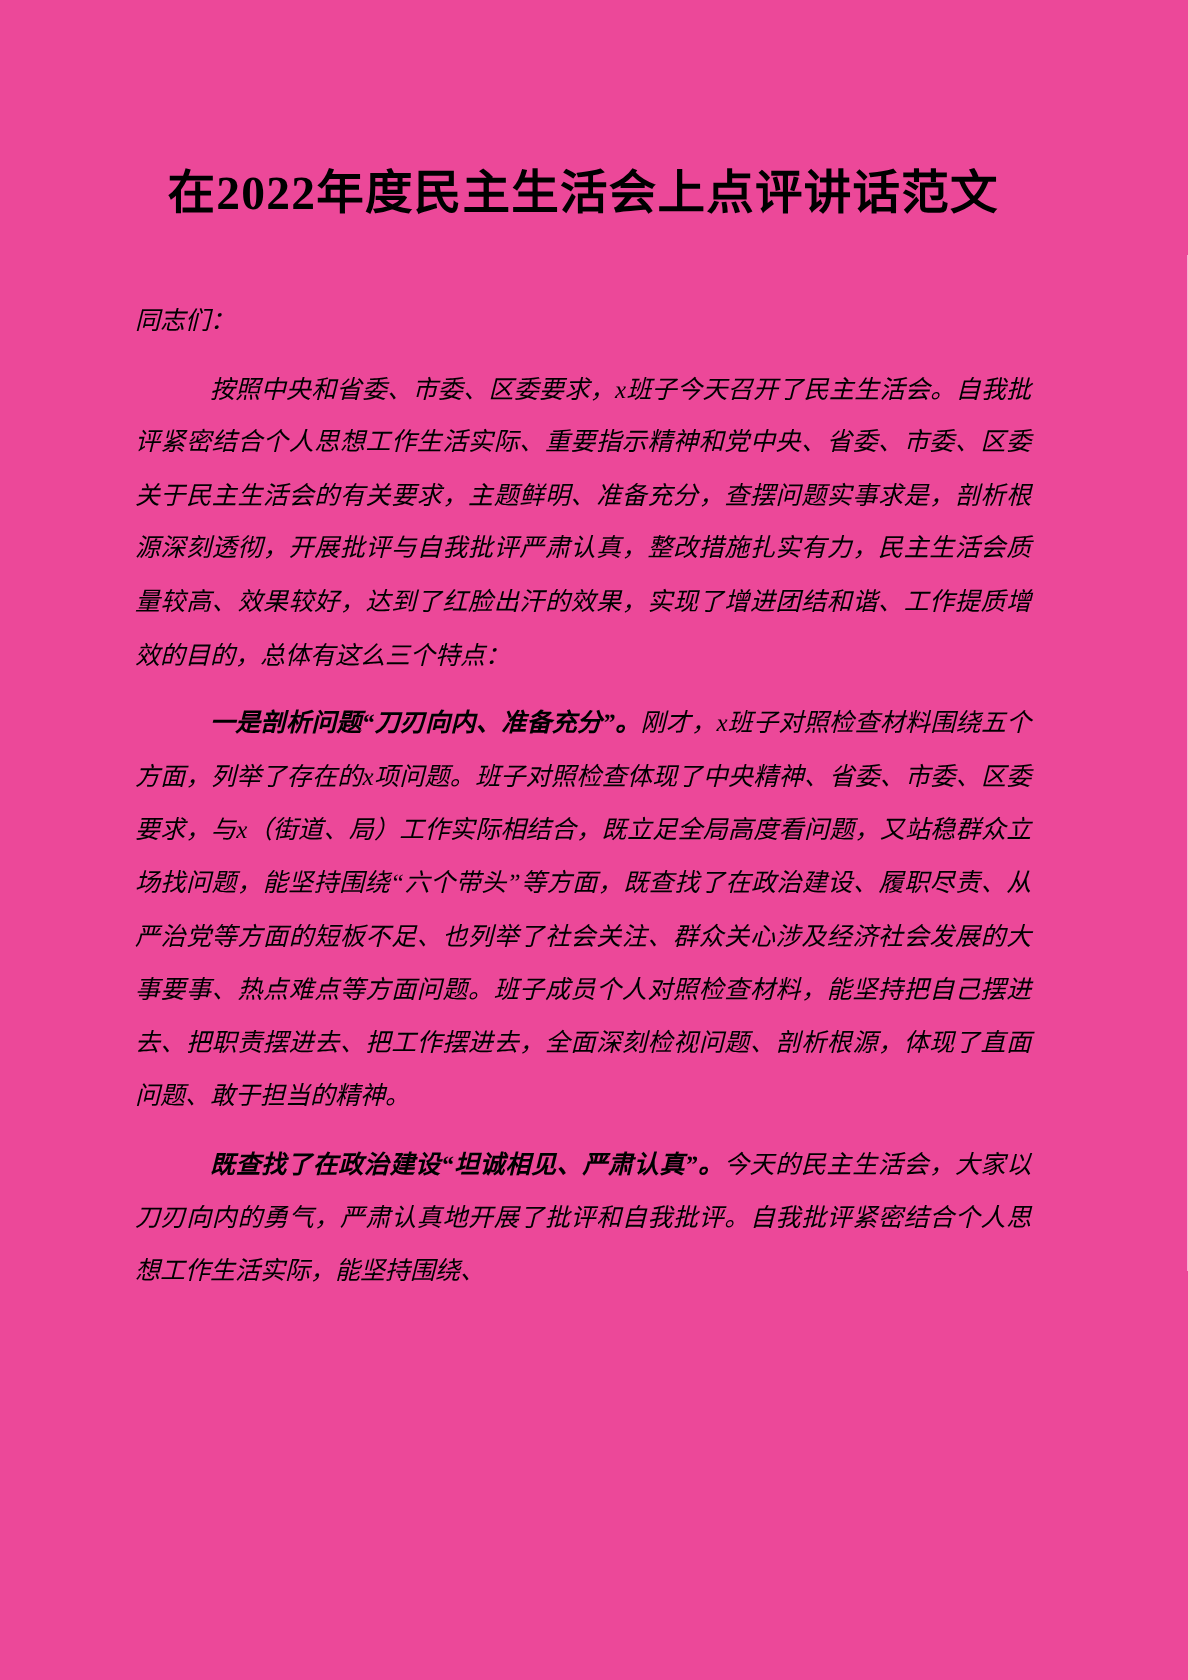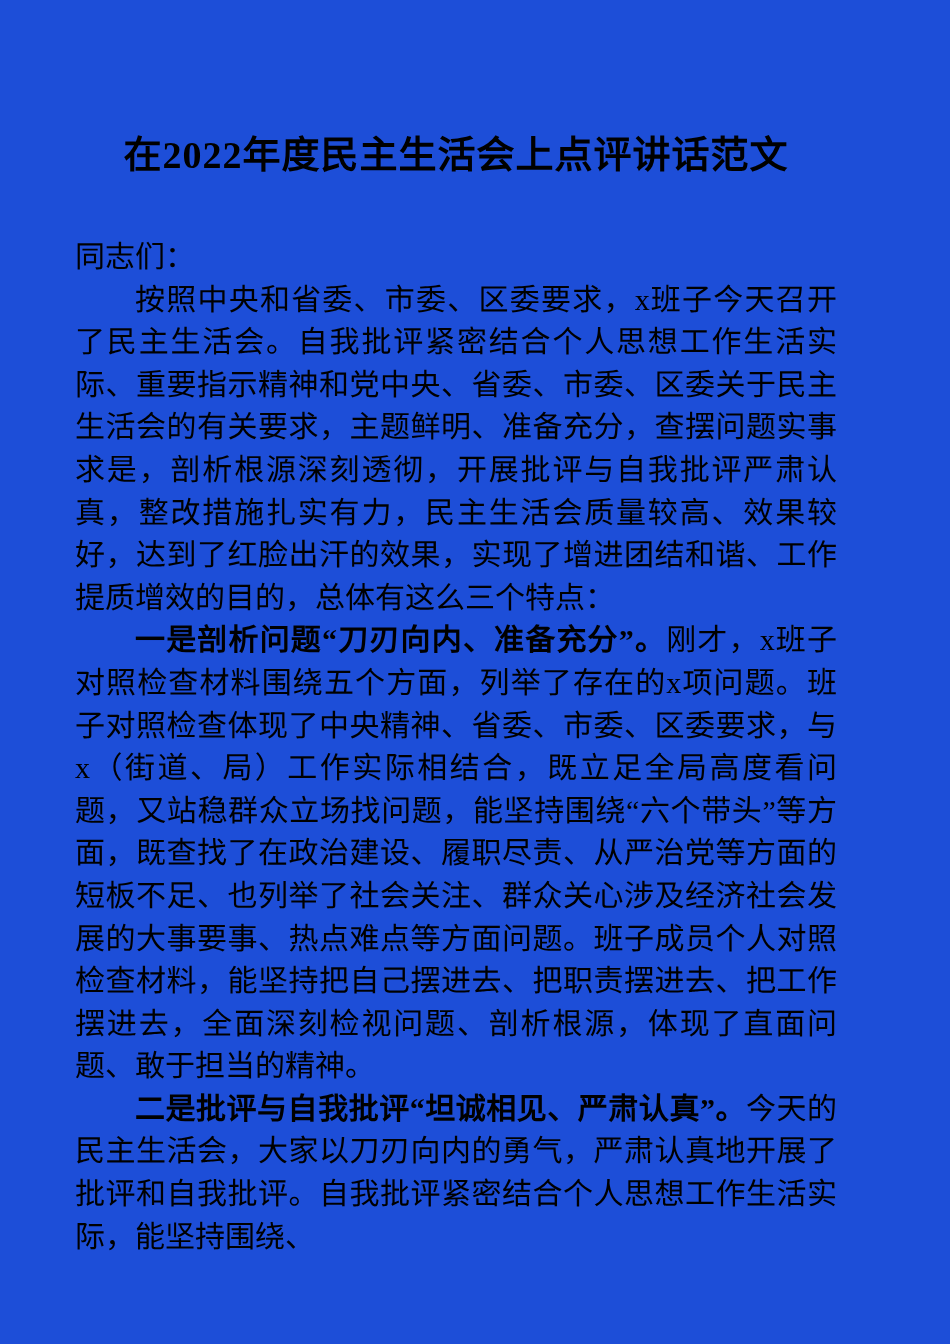--- a/index.html
+++ b/index.html
@@ -5,41 +5,42 @@
   html, body {
     margin: 0;
     padding: 0;
     background: #ffffff;
   }
   .page {
     position: relative;
     width: 950px;
     height: 1344px;
     margin: 0 auto;
-    background: #1d4ed8;
+    background: #ec4899;
     box-sizing: border-box;
-    padding: 128px 113px 0 75px;
+    padding: 128px 113px 0 96px;
     overflow: hidden;
     font-family: "Liberation Serif", "DejaVu Serif", serif;
     color: #000000;
   }
   .doc-title {
     margin: 0 0 54px 0;
     font-size: 38px;
     line-height: 54px;
     font-weight: 700;
     text-align: center;
     letter-spacing: 1px;
   }
   .para {
-    margin: 0;
-    font-size: 30px;
+    margin: 12px;
+    font-size: 20px;
     line-height: 42.6px;
     text-align: justify;
     font-weight: 400;
+    font-style: italic;
   }
   .para.indented {
     text-indent: 60px;
   }
   .lead {
     font-weight: 700;
   }
 </style>
 </head>
 <body>
@@ -52,16 +53,16 @@
 
   <p class="para indented">
     <span>按照中央和省委、市委、区委要求，x班子今天召开了民主生活会。自我批评紧密结合个人思想工作生活实际、重要指示精神和党中央、省委、市委、区委关于民主生活会的有关要求，主题鲜明、准备充分，查摆问题实事求是，剖析根源深刻透彻，开展批评与自我批评严肃认真，整改措施扎实有力，民主生活会质量较高、效果较好，达到了红脸出汗的效果，实现了增进团结和谐、工作提质增效的目的，总体有这么三个特点：</span>
   </p>
 
   <p class="para indented">
     <span class="lead">一是剖析问题“刀刃向内、准备充分”。</span><span>刚才，x班子对照检查材料围绕五个方面，列举了存在的x项问题。班子对照检查体现了中央精神、省委、市委、区委要求，与x（街道、局）工作实际相结合，既立足全局高度看问题，又站稳群众立场找问题，能坚持围绕“六个带头”等方面，既查找了在政治建设、履职尽责、从严治党等方面的短板不足、也列举了社会关注、群众关心涉及经济社会发展的大事要事、热点难点等方面问题。班子成员个人对照检查材料，能坚持把自己摆进去、把职责摆进去、把工作摆进去，全面深刻检视问题、剖析根源，体现了直面问题、敢于担当的精神。</span>
   </p>
 
   <p class="para indented">
-    <span class="lead">二是批评与自我批评“坦诚相见、严肃认真”。</span><span>今天的民主生活会，大家以刀刃向内的勇气，严肃认真地开展了批评和自我批评。自我批评紧密结合个人思想工作生活实际，能坚持围绕、</span>
+    <span class="lead">既查找了在政治建设“坦诚相见、严肃认真”。</span><span>今天的民主生活会，大家以刀刃向内的勇气，严肃认真地开展了批评和自我批评。自我批评紧密结合个人思想工作生活实际，能坚持围绕、</span>
   </p>
 
 </div>
 
 </body></html>

